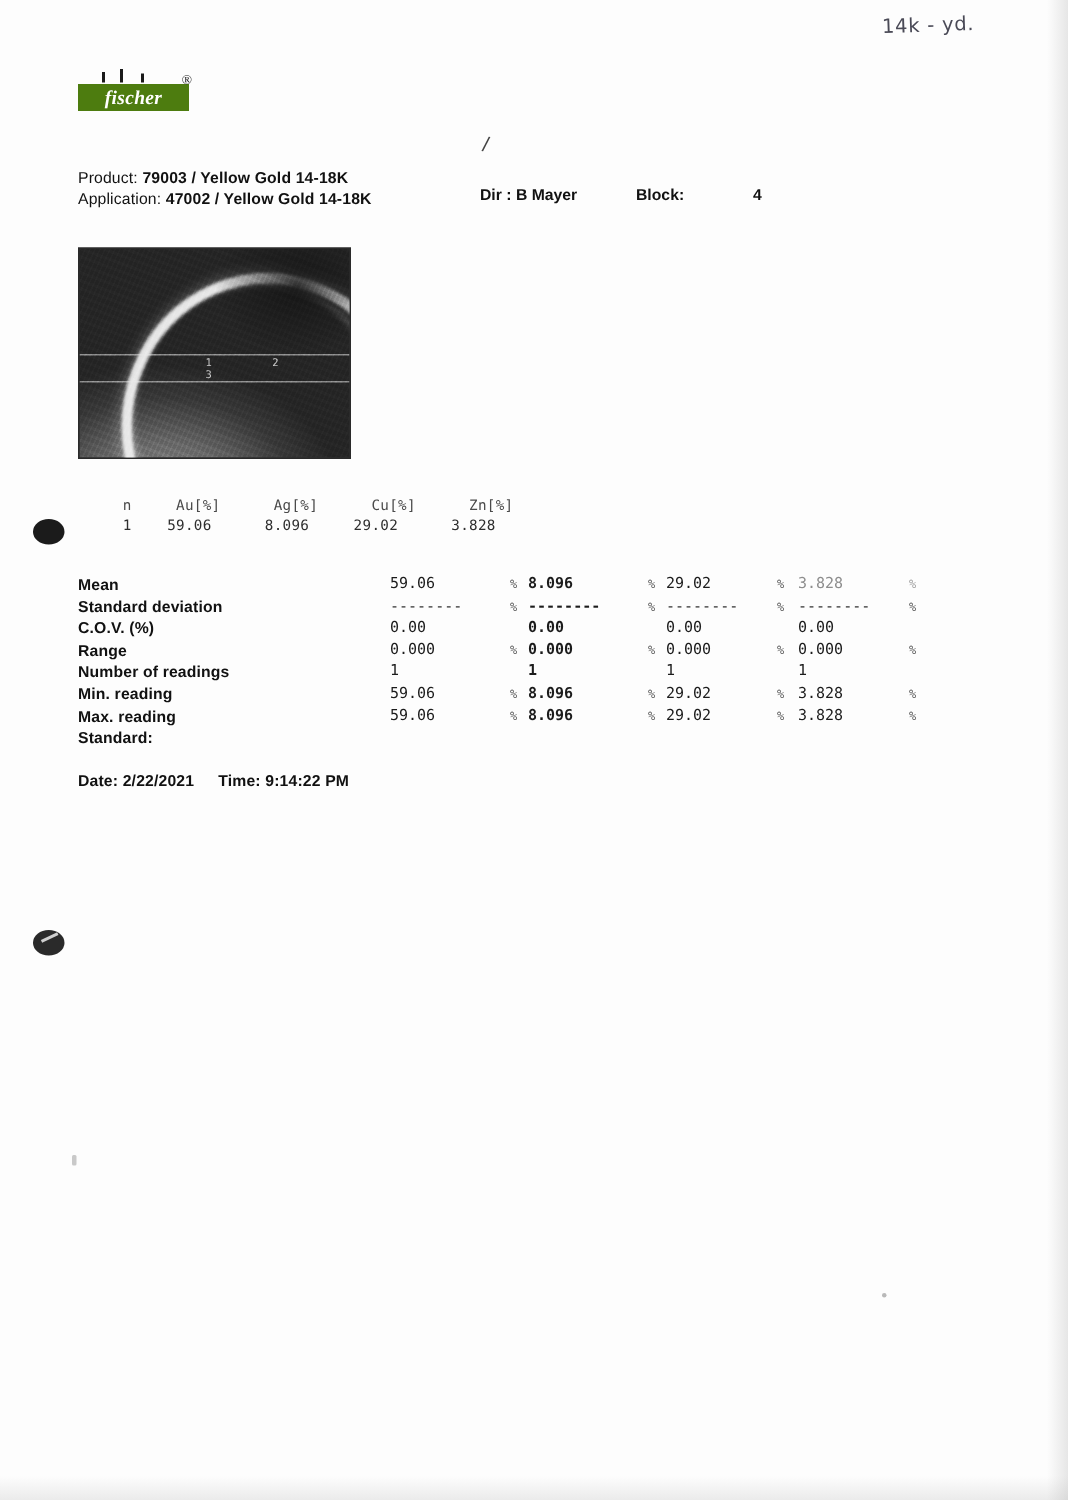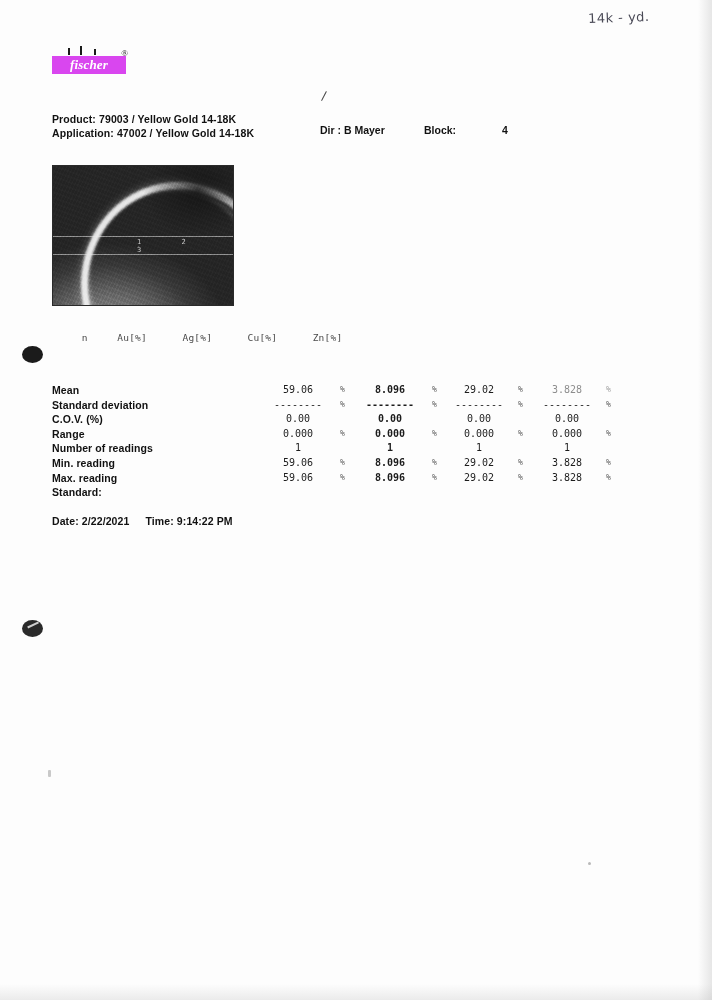--- a/index.html
+++ b/index.html
@@ -56,21 +56,21 @@
     position: absolute;
     left: 52px;
     top: 46px;
     width: 74px;
     height: 30px;
   }
   .logo-bar {
     position: absolute;
     left: 0; top: 10px;
     width: 74px; height: 18px;
-    background: #d946ef;
+    background: #4d7c0f;
     display: flex;
     align-items: center;
     justify-content: center;
   }
   .logo-text {
     color: #ffffff;
     font-family: "Liberation Serif", serif;
     font-style: italic;
     font-weight: bold;
     font-size: 13px;
@@ -108,21 +108,21 @@
   }
   .hdr-line {
     position: absolute;
     left: 52px;
     font-size: 10.5px;
     font-weight: bold;
     letter-spacing: 0.1px;
   }
   .hdr-line.l1 { top: 113px; }
   .hdr-line.l2 { top: 127px; }
-  .hdr-line .lbl { font-weight: bold; }
+  .hdr-line .lbl { font-weight: normal; }
 
   .hdr-right {
     position: absolute;
     top: 124px;
     font-size: 10.5px;
     font-weight: bold;
   }
   .hdr-right.dir   { left: 320px; }
   .hdr-right.block { left: 424px; }
   .hdr-right.blocknum { left: 502px; }
@@ -263,21 +263,21 @@
     left: 0;
     top: 0;
     font-weight: bold;
     font-size: 10.5px;
     letter-spacing: 0.1px;
     color: #111;
   }
   .stat-val {
     position: absolute;
     top: 0;
-    text-align: center;
+    text-align: left;
     font-family: "DejaVu Sans Mono", monospace;
     font-size: 10px;
     color: #1c1c1c;
   }
   .stat-val.c1 { left: 208px; width: 76px; }
   .stat-val.c2 { left: 300px; width: 76px; font-weight: bold; }
   .stat-val.c3 { left: 392px; width: 70px; }
   .stat-val.c4 { left: 480px; width: 70px; }
   .unit {
     position: absolute;
@@ -376,20 +376,21 @@
     <div class="xray-dark-corner"></div>
     <div class="xray-grain"></div>
   </div>
 
   <div class="hole h-top"></div>
   <div class="hole h-bottom">
     <div class="slash"></div>
   </div>
 
   <div class="mono readings-head">  n     Au[%]      Ag[%]      Cu[%]      Zn[%]</div>
+  <div class="mono readings-row">  1    59.06      8.096     29.02      3.828</div>
 
   <div class="stats">
 
     <div class="stat-row">
       <span class="stat-label">Mean</span>
       <span class="stat-val c1">59.06</span>
       <span class="unit u1">%</span>
       <span class="stat-val c2">8.096</span>
       <span class="unit u2">%</span>
       <span class="stat-val c3">29.02</span>

